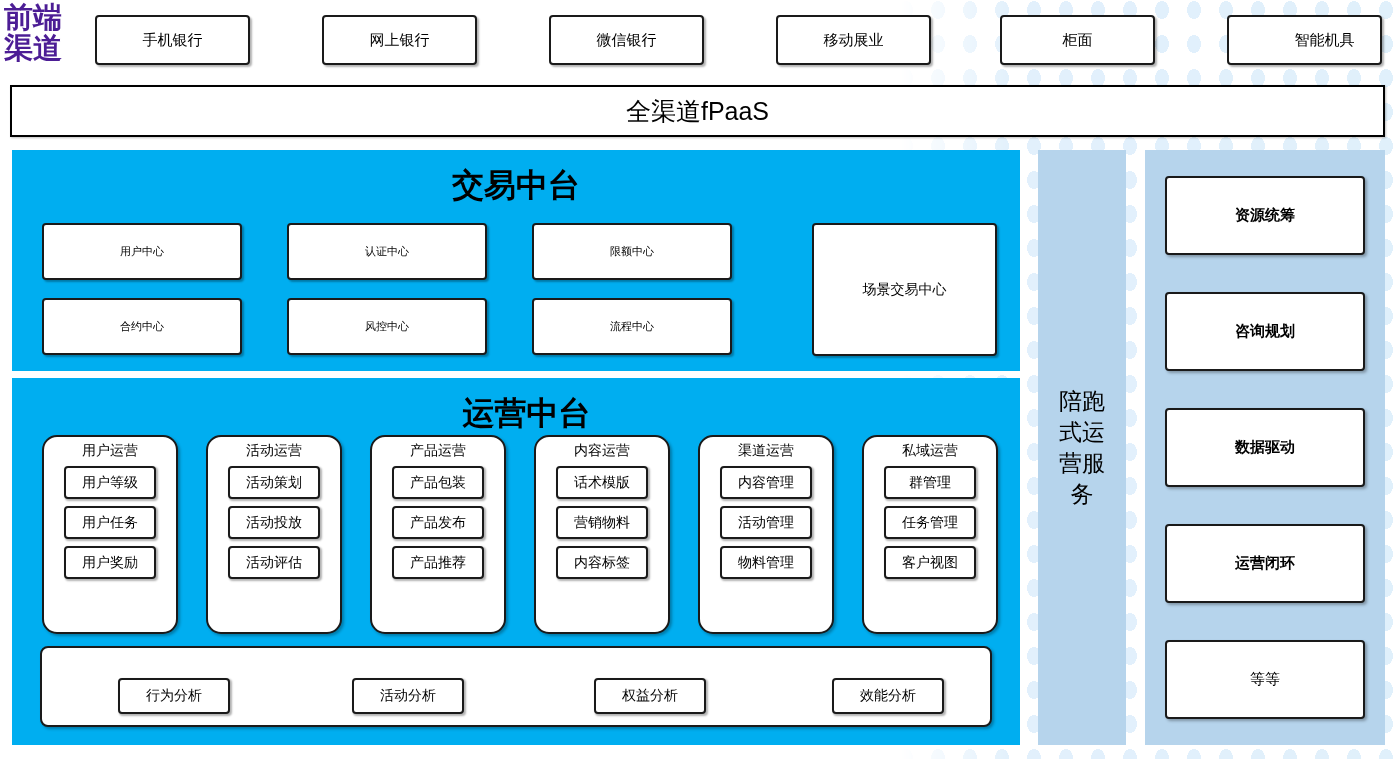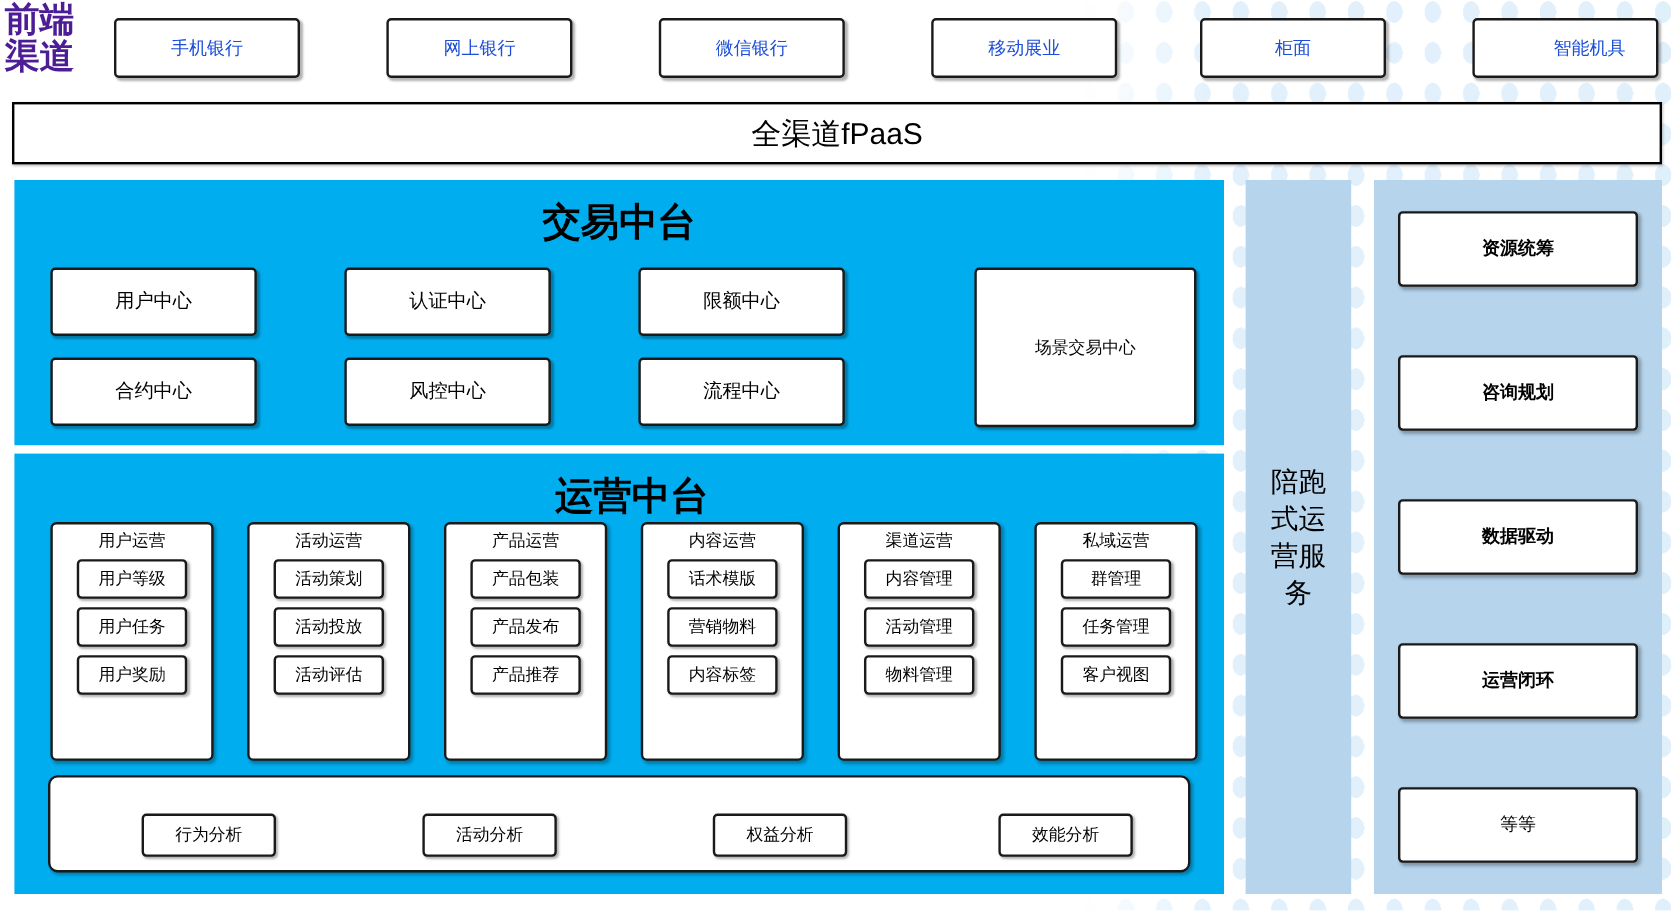--- a/index.html
+++ b/index.html
@@ -60,21 +60,21 @@
     line-height: 31px;
     letter-spacing: 0px;
     color: #4c1d95;
   }
 
   .channel-box {
     top: 15px;
     height: 50px;
     width: 155px;
     font-size: 15px;
-    color: #1d4ed8;
+    color: #000000;
   }
 
   
   #fpaas-bar {
     position: absolute;
     left: 10px;
     top: 85px;
     width: 1375px;
     height: 52px;
     background: #fff;
@@ -106,40 +106,40 @@
     font-weight: bold;
     font-size: 32px;
     color: #000;
   }
   #trade-panel .panel-title { top: 14px; }
   #ops-panel   .panel-title { top: 14px; padding-left: 21px; }
 
   
   .trade-box {
     height: 57px;
-    width: 172px;
-    font-size: 16px;
+    width: 200px;
+    font-size: 11px;
   }
   .trade-tall {
     left: 800px;
     top: 73px;
     width: 185px;
     height: 133px;
     font-size: 14px;
   }
 
   
   .ops-group {
     position: absolute;
     top: 57px;
     width: 136px;
     height: 199px;
     background: #fff;
     border: 2px solid #1a1a1a;
-    border-radius: 5px;
+    border-radius: 15px;
     box-shadow: 2px 2px 3px rgba(0,0,0,.30);
     display: flex;
     flex-direction: column;
     align-items: center;
     padding-top: 5px;
   }
   .ops-group-title {
     font-size: 14px;
     color: #000;
     margin-bottom: 6px;
@@ -224,21 +224,21 @@
     height: 595px;
     background: #B6D4EC;
     padding: 26px 20px;
     display: flex;
     flex-direction: column;
     justify-content: space-between;
   }
   .cap-box {
     position: relative;
     width: 100%;
-    height: 63px;
+    height: 79px;
     background: #fff;
     border: 2px solid #1a1a1a;
     border-radius: 4px;
     box-shadow: 2px 2px 3px rgba(0,0,0,.30);
     display: flex;
     align-items: center;
     justify-content: center;
     font-size: 15px;
     font-weight: bold;
     color: #000;

